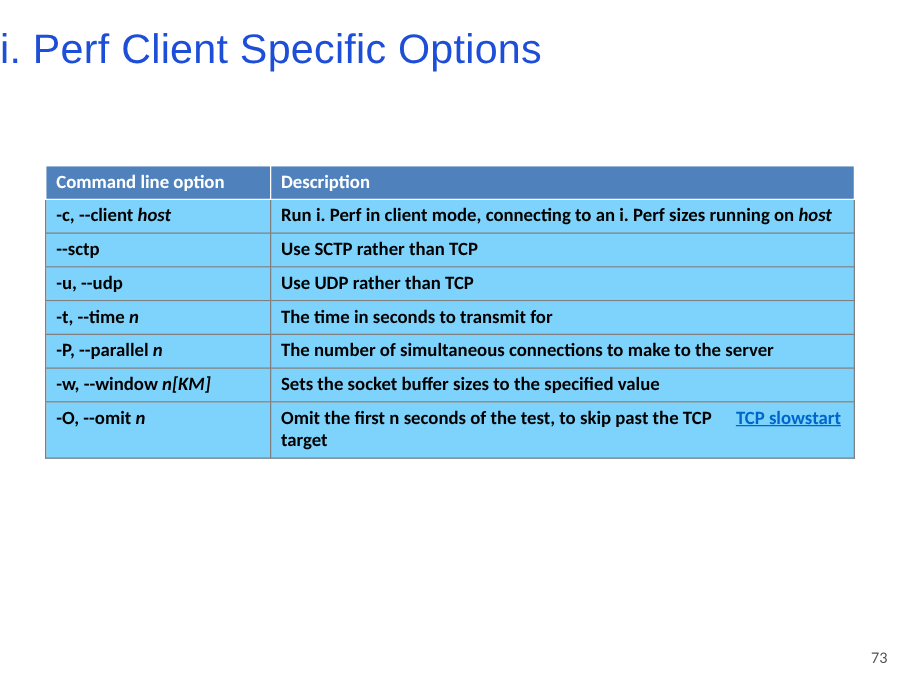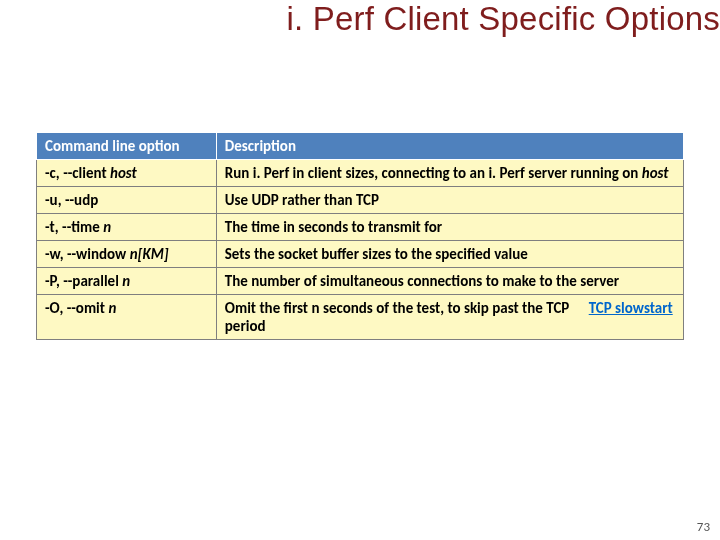--- a/index.html
+++ b/index.html
@@ -12,25 +12,25 @@
     color: #222;
     overflow: hidden;
   }
   .slide {
     position: relative;
     width: 720px;
     height: 540px;
     box-sizing: border-box;
   }
   .title {
-    text-align: right;
+    text-align: left;
     font-size: 33px;
     font-weight: 400;
-    color: #7f1d1d;
-    padding-top: 0;
+    color: #1d4ed8;
+    padding-top: 20px;
     letter-spacing: 0.2px;
     font-family: Arial, sans-serif;
   }
   .tbl-wrap {
     position: absolute;
     top: 132px;
     left: 36px;
     width: 648px;
   }
   table.opts {
@@ -40,21 +40,21 @@
   }
   table.opts th {
     background: #4f81bd;
     color: #ffffff;
     text-align: left;
     font-weight: 700;
     padding: 4px 8px;
     border: 1px solid #ffffff;
   }
   table.opts td {
-    background: #fef9c3;
+    background: #7dd3fc;
     color: #000000;
     padding: 4px 8px;
     border: 1px solid #7f7f7f;
     vertical-align: top;
     font-weight: 600;
   }
   table.opts col.opt   { width: 180px; }
   table.opts col.desc  { width: 468px; }
   .em { font-style: italic; font-weight: 600; }
   .link { color: #0066cc; text-decoration: underline; margin-left: 16px; }
@@ -85,24 +85,32 @@
           <th>Description</th>
         </tr>
       </thead>
       <tbody>
 
         <tr>
           <td>
             <span>-c, --client </span><span class="em">host</span>
           </td>
           <td>
-            <span>Run i. Perf in client sizes, connecting to an i. Perf server running on </span><span class="em">host</span>
+            <span>Run i. Perf in client mode, connecting to an i. Perf sizes running on </span><span class="em">host</span>
           </td>
         </tr>
 
+        <tr>
+          <td>
+            <span>--sctp</span>
+          </td>
+          <td>
+            <span>Use SCTP rather than TCP</span>
+          </td>
+        </tr>
 
         <tr>
           <td>
             <span>-u, --udp</span>
           </td>
           <td>
             <span>Use UDP rather than TCP</span>
           </td>
         </tr>
 
@@ -111,43 +119,43 @@
           <td>
             <span>-t, --time </span><span class="em">n</span>
           </td>
           <td>
             <span>The time in seconds to transmit for</span>
           </td>
         </tr>
 
         <tr>
           <td>
-            <span>-w, --window </span><span class="em">n[KM]</span>
+            <span>-P, --parallel </span><span class="em">n</span>
           </td>
           <td>
-            <span>Sets the socket buffer sizes to the specified value</span>
+            <span>The number of simultaneous connections to make to the server</span>
           </td>
         </tr>
 
         <tr>
           <td>
-            <span>-P, --parallel </span><span class="em">n</span>
+            <span>-w, --window </span><span class="em">n[KM]</span>
           </td>
           <td>
-            <span>The number of simultaneous connections to make to the server</span>
+            <span>Sets the socket buffer sizes to the specified value</span>
           </td>
         </tr>
 
 
         <tr>
           <td>
             <span>-O, --omit </span><span class="em">n</span>
           </td>
           <td>
-            <span>Omit the first n seconds of the test, to skip past the TCP </span><span class="link">TCP slowstart</span><span> period</span>
+            <span>Omit the first n seconds of the test, to skip past the TCP </span><span class="link">TCP slowstart</span><span> target</span>
           </td>
         </tr>
 
       </tbody>
     </table>
   </div>
 
   <div class="pagenum">73</div>
 </div>
 

